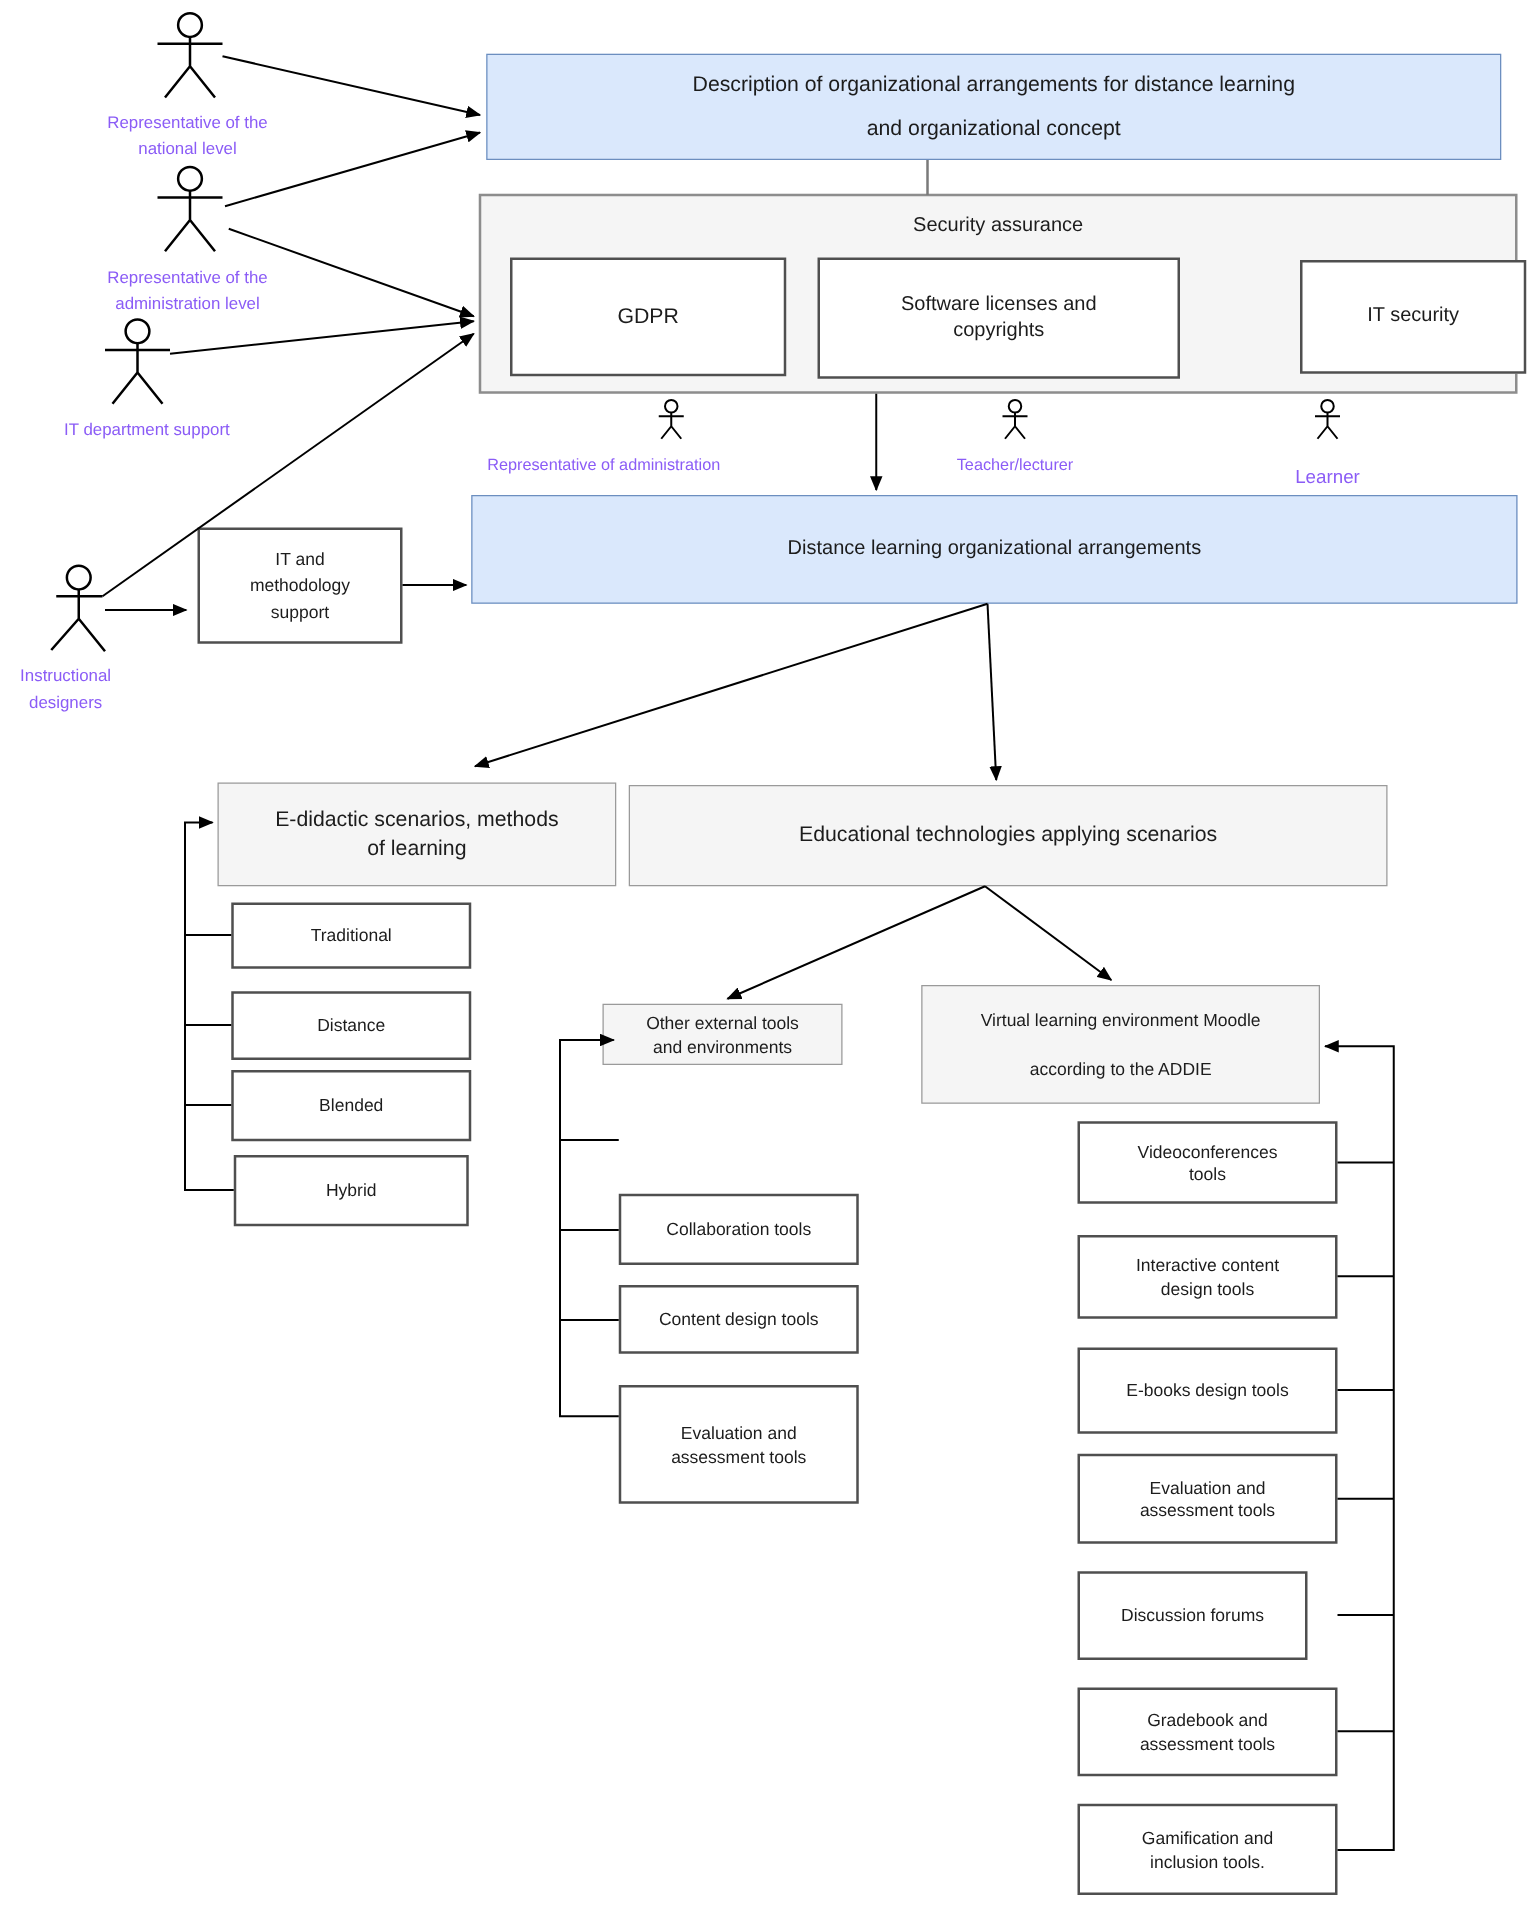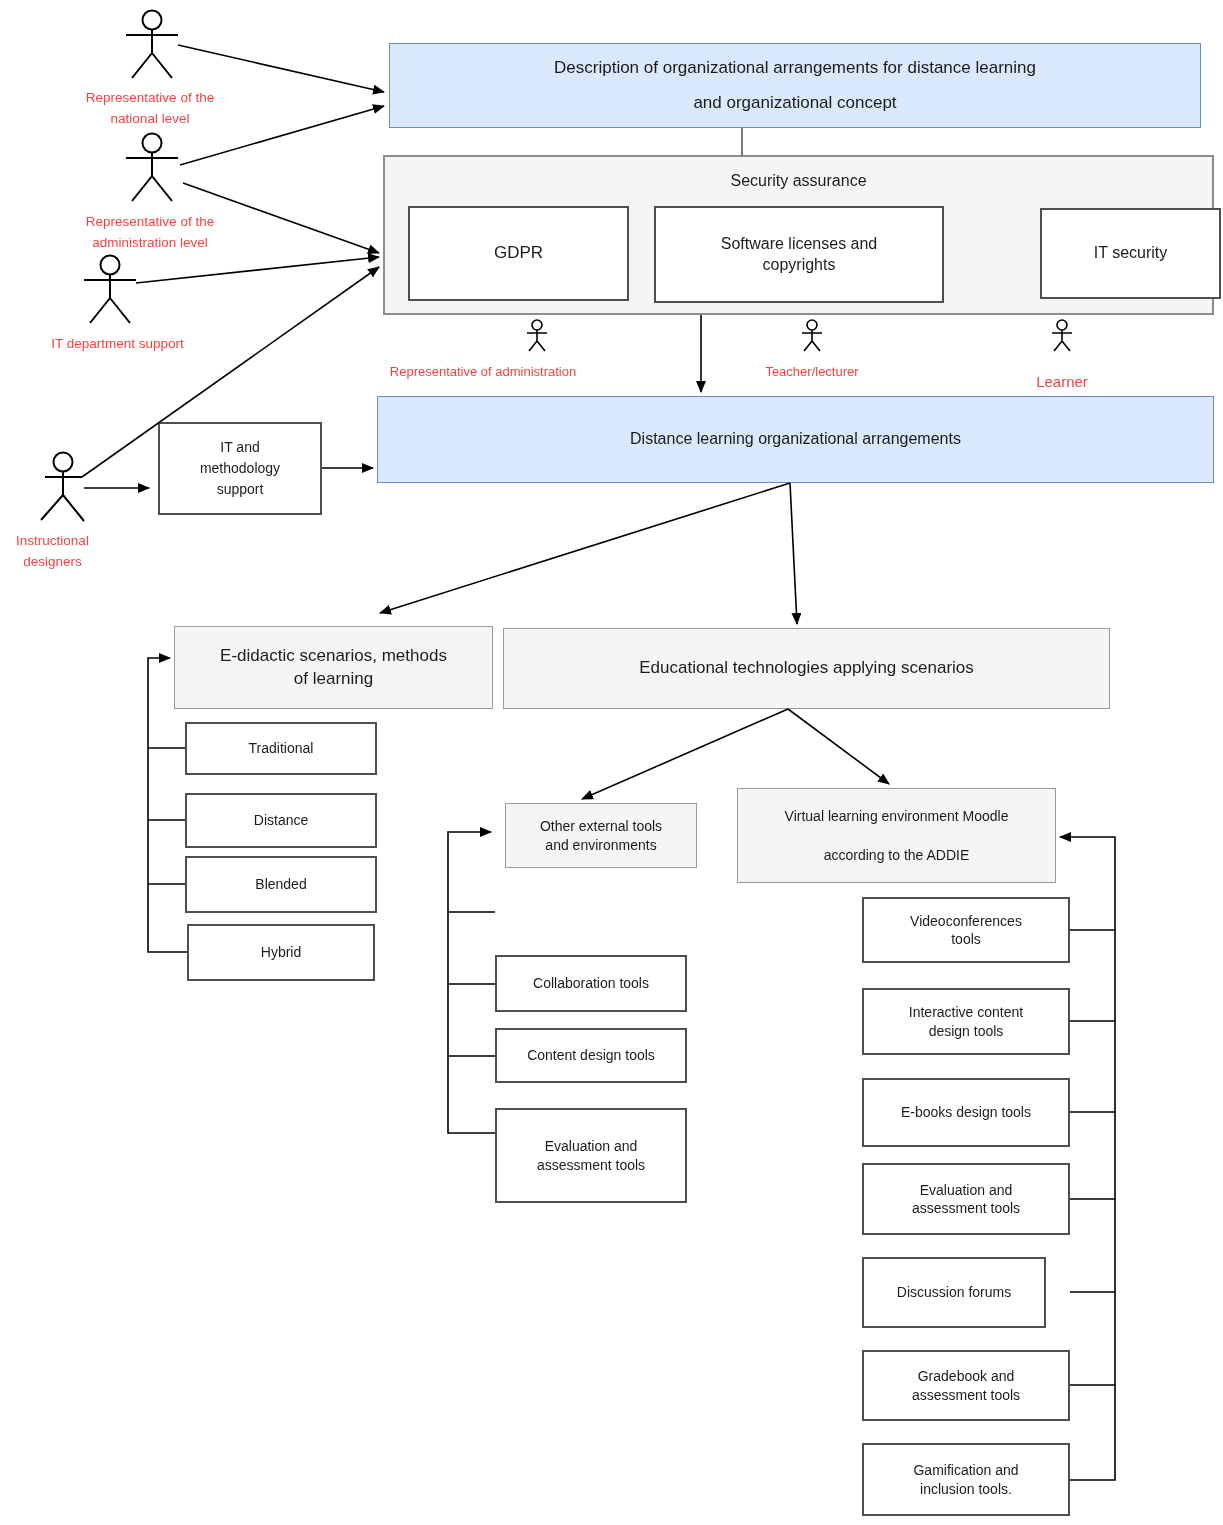--- a/index.html
+++ b/index.html
@@ -5,21 +5,21 @@
   html,body{margin:0;padding:0;background:#ffffff;}
   #canvas{position:relative;width:1223px;height:1525px;background:#ffffff;overflow:hidden;
           font-family:"Liberation Sans",sans-serif;color:#1c1c1c;}
   .node{position:absolute;box-sizing:border-box;display:flex;flex-direction:column;
         align-items:center;justify-content:center;text-align:center;line-height:1.3;}
   .blue{background:#dae8fc;border:1.5px solid #6c8ebf;gap:12px;}
   .grayc{background:#f5f5f5;border:2px solid #8d8d8d;}   
   .grayh{background:#f5f5f5;border:1.5px solid #9a9a9a;} 
   .white{background:#ffffff;border:2px solid #4f4f4f;}
   .ln{display:block;}
-  .lbl{position:absolute;text-align:center;line-height:1.55;font-size:13.5px;color:#ef4444;}
+  .lbl{position:absolute;text-align:center;line-height:1.55;font-size:13.5px;color:#8b5cf6;}
   .sectitle{position:absolute;top:14px;left:0;width:100%;text-align:center;font-size:16px;}
   svg.overlay{position:absolute;left:0;top:0;z-index:5;pointer-events:none;}
   .node,.lbl{z-index:2;}
 </style>
 </head>
 <body>
 
 <div id="canvas">
 
   <div class="node blue" style="left:389px;top:43px;width:812px;height:85px;font-size:17px;">
@@ -69,21 +69,21 @@
   <div class="node white" style="left:185px;top:793px;width:192px;height:55px;font-size:14px;">
     <span>Distance</span>
   </div>
   <div class="node white" style="left:185px;top:856px;width:192px;height:57px;font-size:14px;">
     <span>Blended</span>
   </div>
   <div class="node white" style="left:187px;top:924px;width:188px;height:57px;font-size:14px;">
     <span>Hybrid</span>
   </div>
 
-  <div class="node grayh" style="left:505px;top:803px;width:192px;height:65px;font-size:14px;">
+  <div class="node grayh" style="left:482px;top:803px;width:192px;height:49px;font-size:14px;">
     <span class="ln">Other external tools</span>
     <span class="ln">and environments</span>
   </div>
   <div class="node white" style="left:495px;top:955px;width:192px;height:57px;font-size:14px;">
     <span>Collaboration tools</span>
   </div>
   <div class="node white" style="left:495px;top:1028px;width:192px;height:55px;font-size:14px;">
     <span>Content design tools</span>
   </div>
   <div class="node white" style="left:495px;top:1108px;width:192px;height:95px;font-size:14px;">

